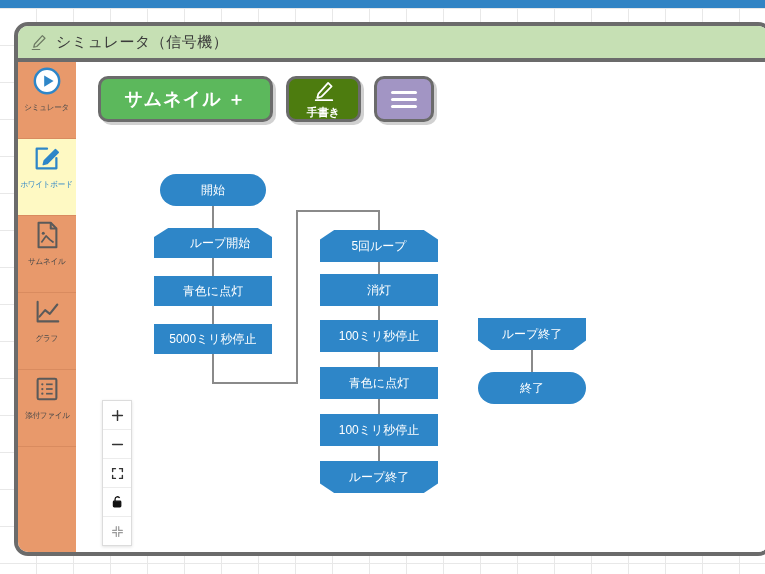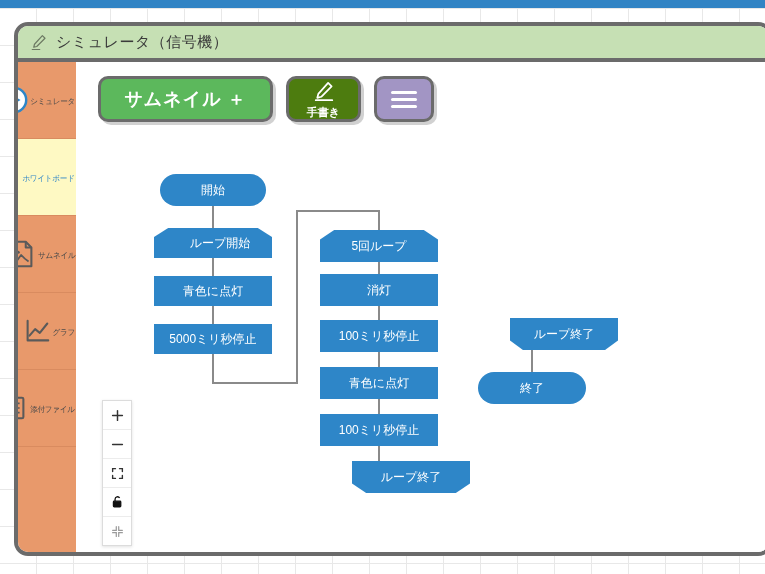--- a/index.html
+++ b/index.html
@@ -64,22 +64,22 @@
 
   
   #sidebar {
     width: 58px; flex: 0 0 58px;
     background: #e8996b;
     display: flex; flex-direction: column;
   }
   .side-item {
     height: 76px;
     border-bottom: 1px solid #d98b5f;
-    display: flex; flex-direction: row;
-    align-items: center; justify-content: flex-end;
+    display: flex; flex-direction: column;
+    align-items: center; justify-content: flex-start;
     color: #4a4a4a;
     cursor: pointer;
   }
   .side-item .ico { height: 38px; display:flex; align-items:center; justify-content:center; }
   .side-item .lbl {
     font-size: 8px; margin-top: 2px;
     white-space: nowrap; letter-spacing: -0.3px;
     transform: scaleX(0.95);
   }
   .side-item.active { background: #fef9c3; color: #2e86c8; }
@@ -149,21 +149,20 @@
     white-space: nowrap;
     cursor: pointer;
   }
   .node.rect {}
   .node.stadium { border-radius: 17px; }
   .node.loopstart {
     clip-path: polygon(0% 30%, 12% 0%, 88% 0%, 100% 30%, 100% 100%, 0% 100%);
   }
   .node.loopend {
     clip-path: polygon(0% 0%, 100% 0%, 100% 70%, 88% 100%, 12% 100%, 0% 70%);
-    margin-left: 32px;
   }
 
   
   .conn { position: absolute; background: #8a8a8a; }
   .conn.v { width: 2px; }
   .conn.h { height: 2px; }
 </style>
 </head>
 <body>
 

